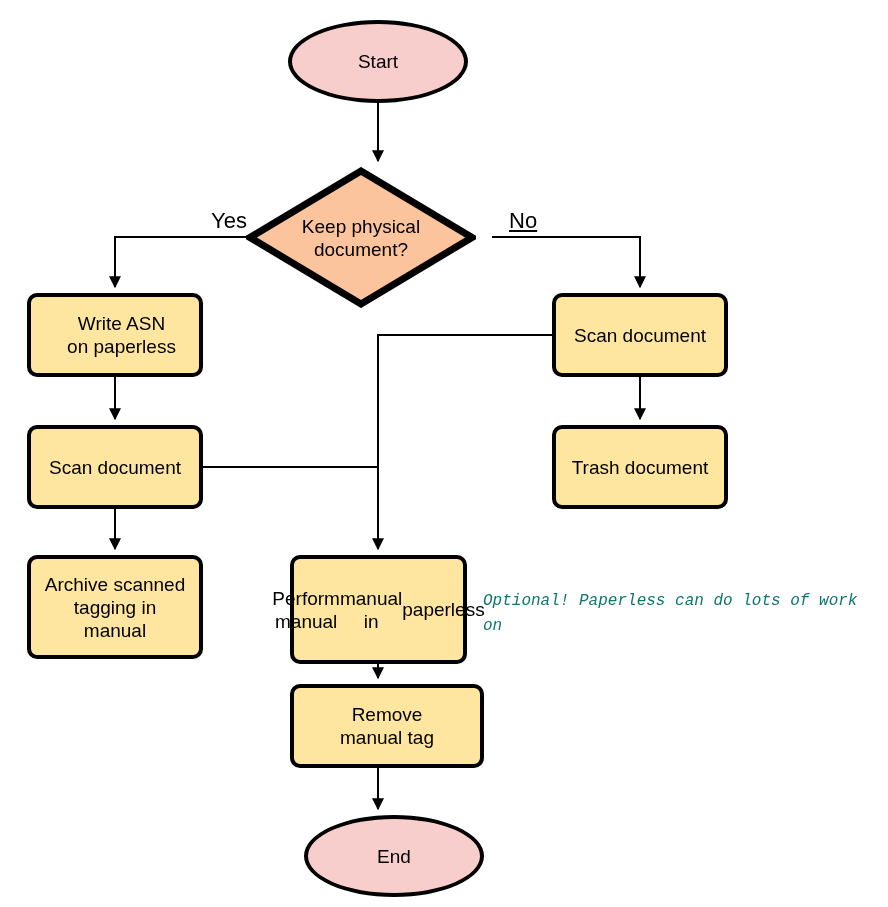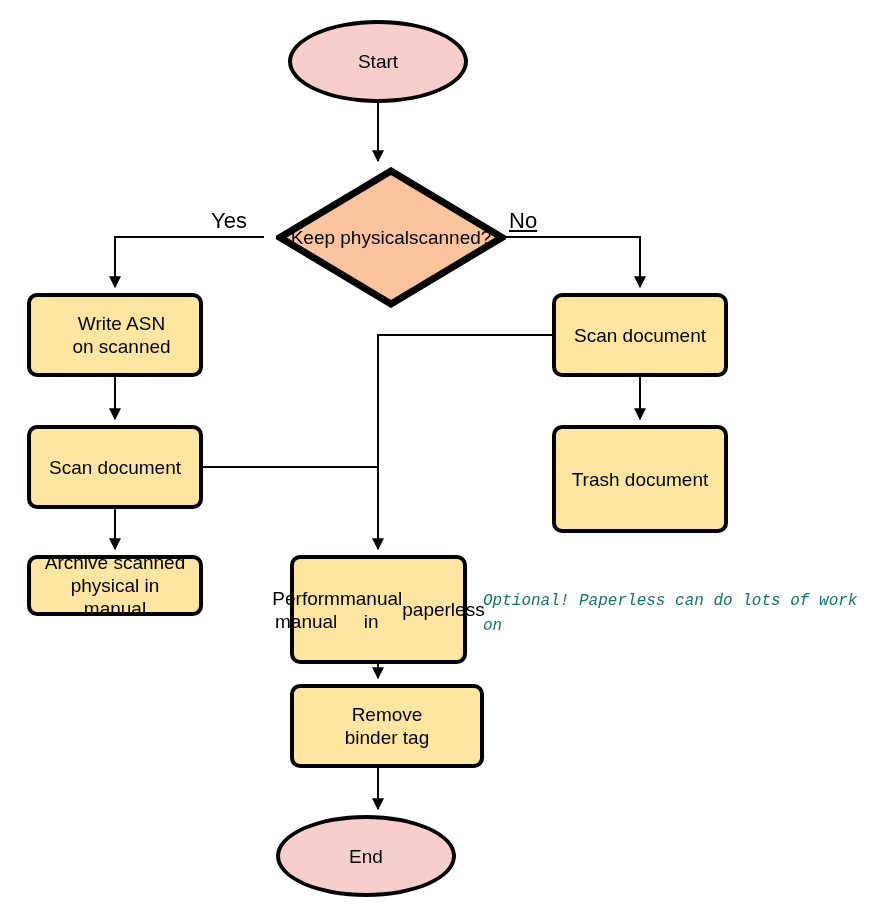--- a/index.html
+++ b/index.html
@@ -115,66 +115,66 @@
 
     <path d="M 378 640 L 378 678" stroke="#000000" stroke-width="2" fill="none" marker-end="url(#arrow)"></path>
 
     <path d="M 378 768 L 378 809" stroke="#000000" stroke-width="2" fill="none" marker-end="url(#arrow)"></path>
   </svg>
 
   <div class="node node-terminal" style="left:288px; top:20px; width:180px; height:83px;">
     <span>Start</span>
   </div>
 
-  <div class="node node-decision" style="left:276px; top:167px; width:230px; height:141px; flex-direction:row;">
+  <div class="node node-decision" style="left:246px; top:167px; width:230px; height:141px; flex-direction:column;">
     <svg class="decision-shape" viewBox="0 0 230 141" preserveAspectRatio="none" xmlns="http://www.w3.org/2000/svg">
       <polygon points="115,4 226,70.5 115,137 4,70.5" fill="#fcc49c" stroke="#000000" stroke-width="7" stroke-linejoin="miter"></polygon>
     </svg>
     <span class="decision-label">Keep physical</span>
-    <span class="decision-label">scanned?</span>
+    <span class="decision-label">document?</span>
   </div>
 
   <div class="edge-label" style="left:211px; top:211px;">Yes</div>
   <div class="edge-label" style="left:509px; top:211px;text-decoration:underline;">No</div>
 
   <div class="node node-process" style="left:27px; top:293px; width:176px; height:84px; flex-direction:column;padding-left:13px;">
     <span>Write ASN</span>
-    <span>on scanned</span>
+    <span>on paperless</span>
   </div>
 
   <div class="node node-process" style="left:27px; top:425px; width:176px; height:84px;">
     <span>Scan document</span>
   </div>
 
-  <div class="node node-process" style="left:27px; top:555px; width:176px; height:61px; flex-direction:column;">
+  <div class="node node-process" style="left:27px; top:555px; width:176px; height:104px; flex-direction:column;">
     <span>Archive scanned</span>
-    <span>physical in</span>
+    <span>tagging in</span>
     <span>manual</span>
   </div>
 
   <div class="node node-process" style="left:552px; top:293px; width:176px; height:84px;">
     <span>Scan document</span>
   </div>
 
-  <div class="node node-process" style="left:552px; top:425px; width:176px; height:108px;">
+  <div class="node node-process" style="left:552px; top:425px; width:176px; height:84px;">
     <span>Trash document</span>
   </div>
 
   <div class="node node-process" style="left:290px; top:555px; width:177px; height:109px; ">
     <span>Perform manual</span>
     <span>manual in</span>
     <span>paperless</span>
   </div>
 
   <div class="node node-process" style="left:290px; top:684px; width:194px; height:84px; flex-direction:column;">
     <span>Remove</span>
-    <span>binder tag</span>
+    <span>manual tag</span>
   </div>
 
-  <div class="node node-terminal" style="left:276px; top:815px; width:180px; height:82px;">
+  <div class="node node-terminal" style="left:304px; top:815px; width:180px; height:82px;">
     <span>End</span>
   </div>
 
   <div class="note" style="left:483px; top:589px; width:400px;">
     <div>Optional! Paperless can do lots of work on</div>
   </div>
 
 </div>
 
 </body></html>

